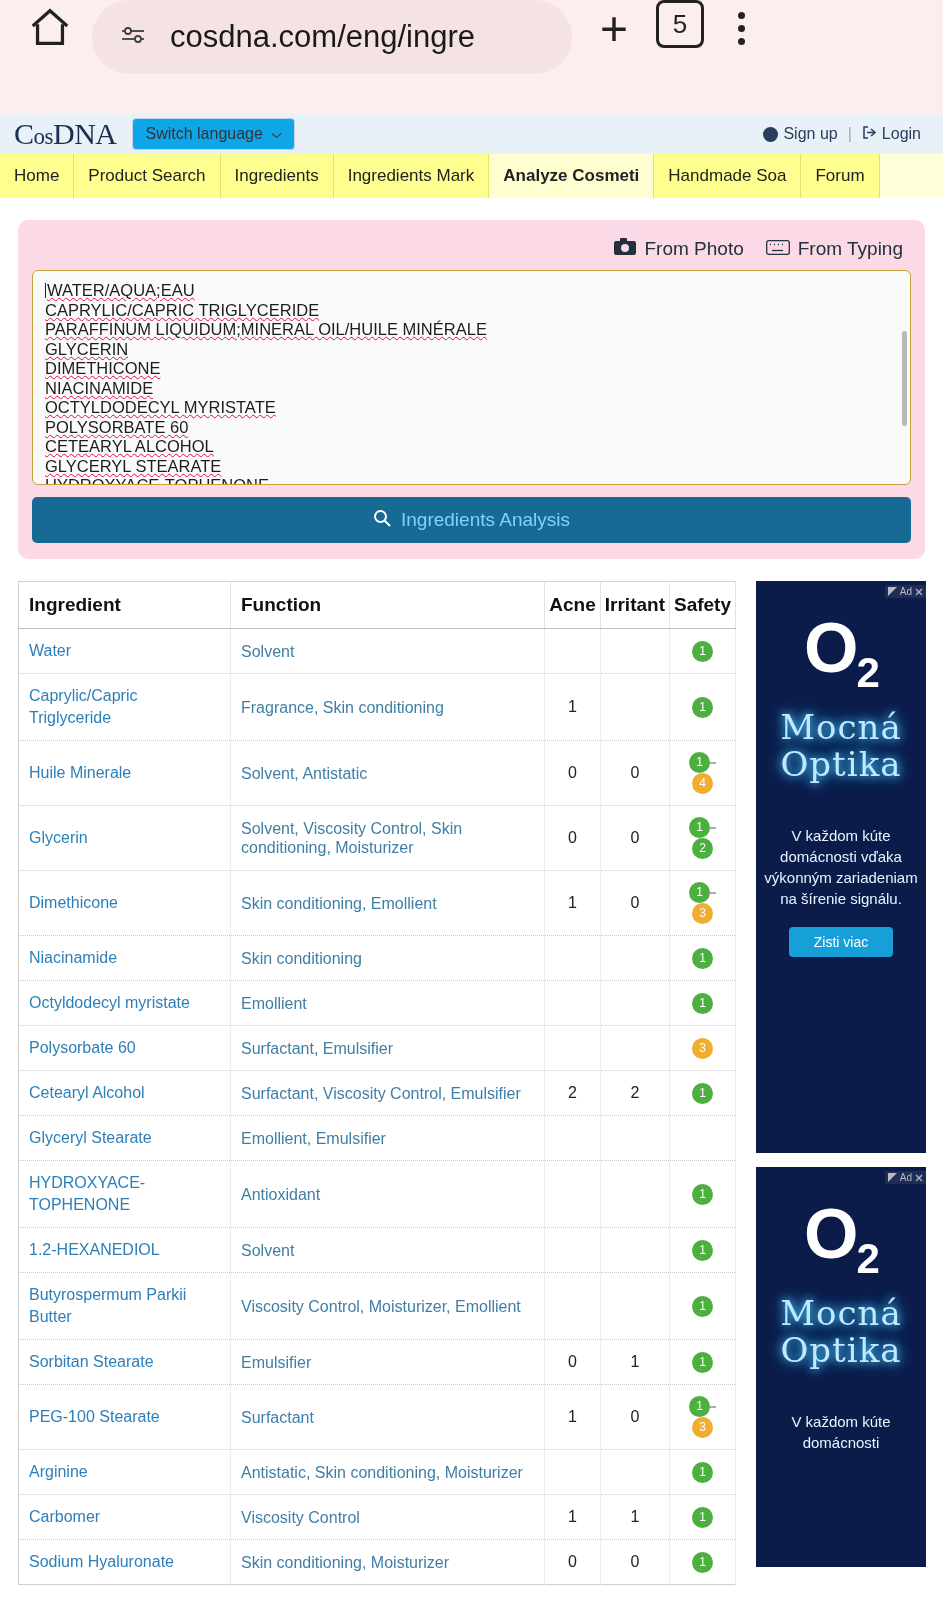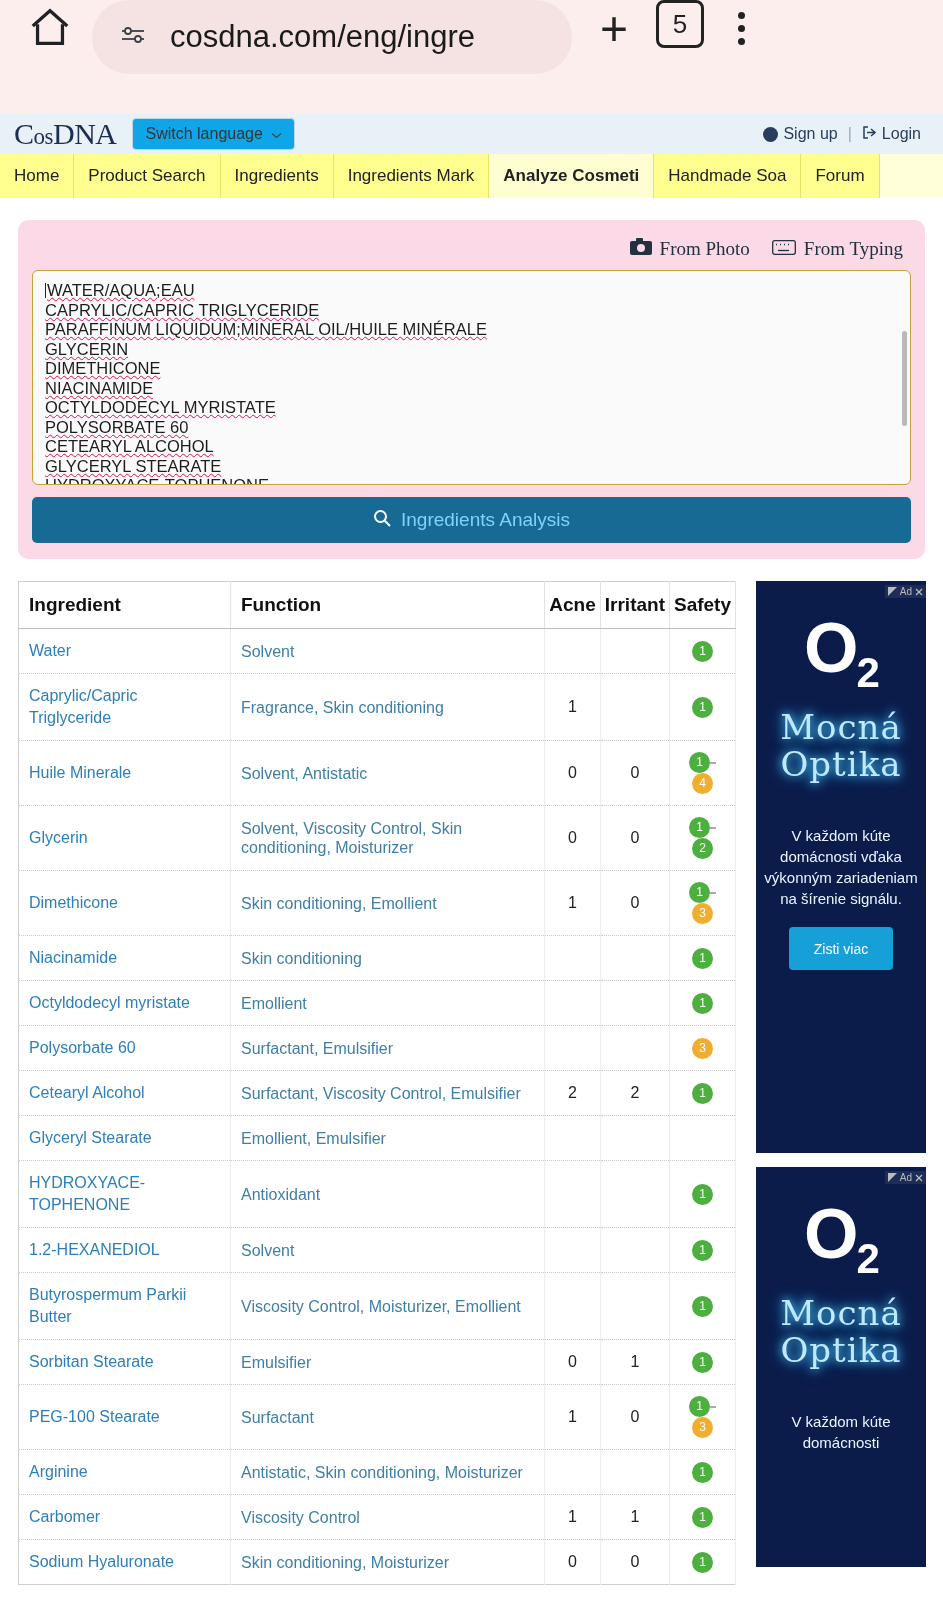--- a/index.html
+++ b/index.html
@@ -118,21 +118,21 @@
   .analyzer {
     background: #fbd9e6;
     border-radius: 10px;
     padding: 12px 14px 16px 14px;
   }
   .an-tabs {
     display: flex; justify-content: flex-end; gap: 22px;
     padding: 6px 8px 10px 0;
     font-size: 19px; color: #23303f;
   }
-  .an-tab { display:flex; align-items:flex-end; gap:8px;font-family:Liberation Serif, serif; }
+  .an-tab { display:flex; align-items:flex-end; gap:8px; }
   .textarea-box {
     background: #fafafa;
     border: 1px solid #c8a13a;
     border-radius: 6px;
     height: 215px;
     padding: 10px 12px;
     overflow: hidden;
     position: relative;
   }
   .ta-line {
@@ -241,21 +241,21 @@
     letter-spacing: 1px;
   }
   .ad-text {
     font-size: 15px;
     line-height: 21px;
     margin-top: 42px;
     color: #eaf4ff;
   }
   .ad-cta {
     margin: 18px auto 20px auto;
-    width: 104px; height: 43px;
+    width: 104px; height: 30px;
     background: #17a0d8;
     color: #fff;
     border-radius: 4px;
     font-size: 14px;
     display: flex; align-items: center; justify-content: center;
   }
 </style>
 </head>
 <body>
 

